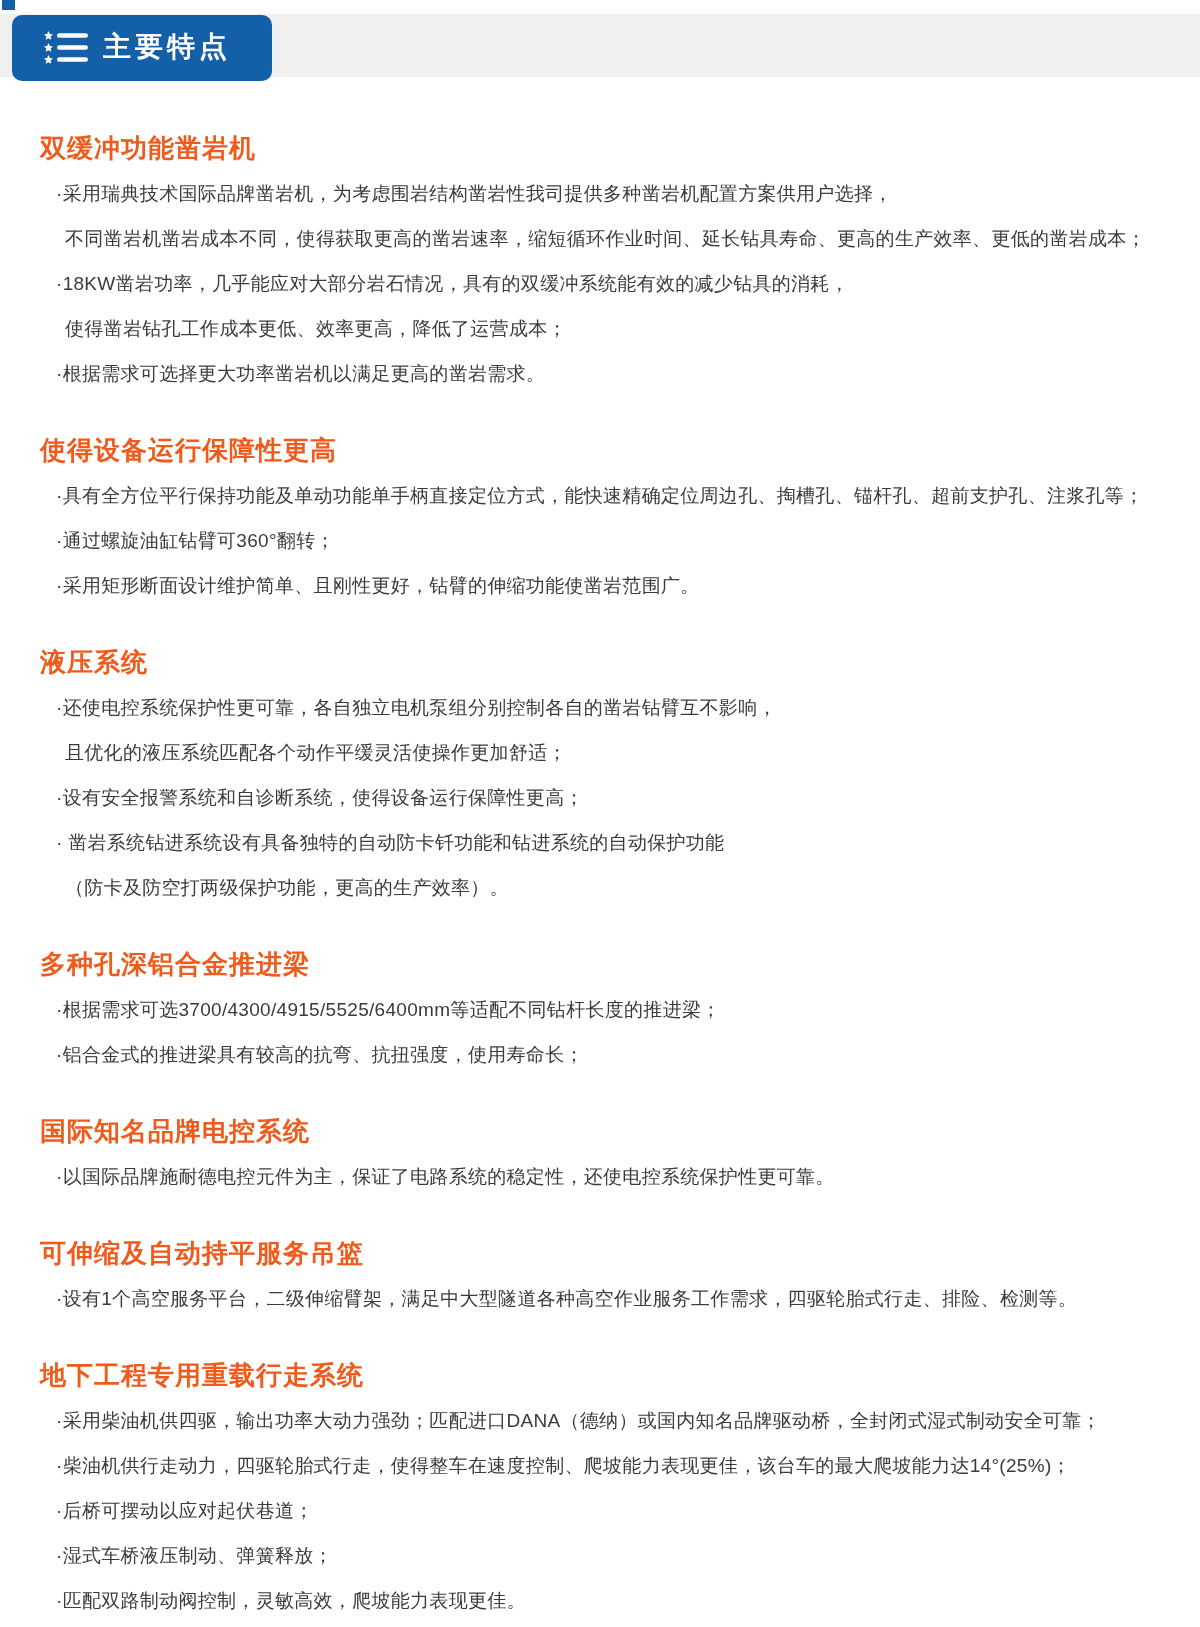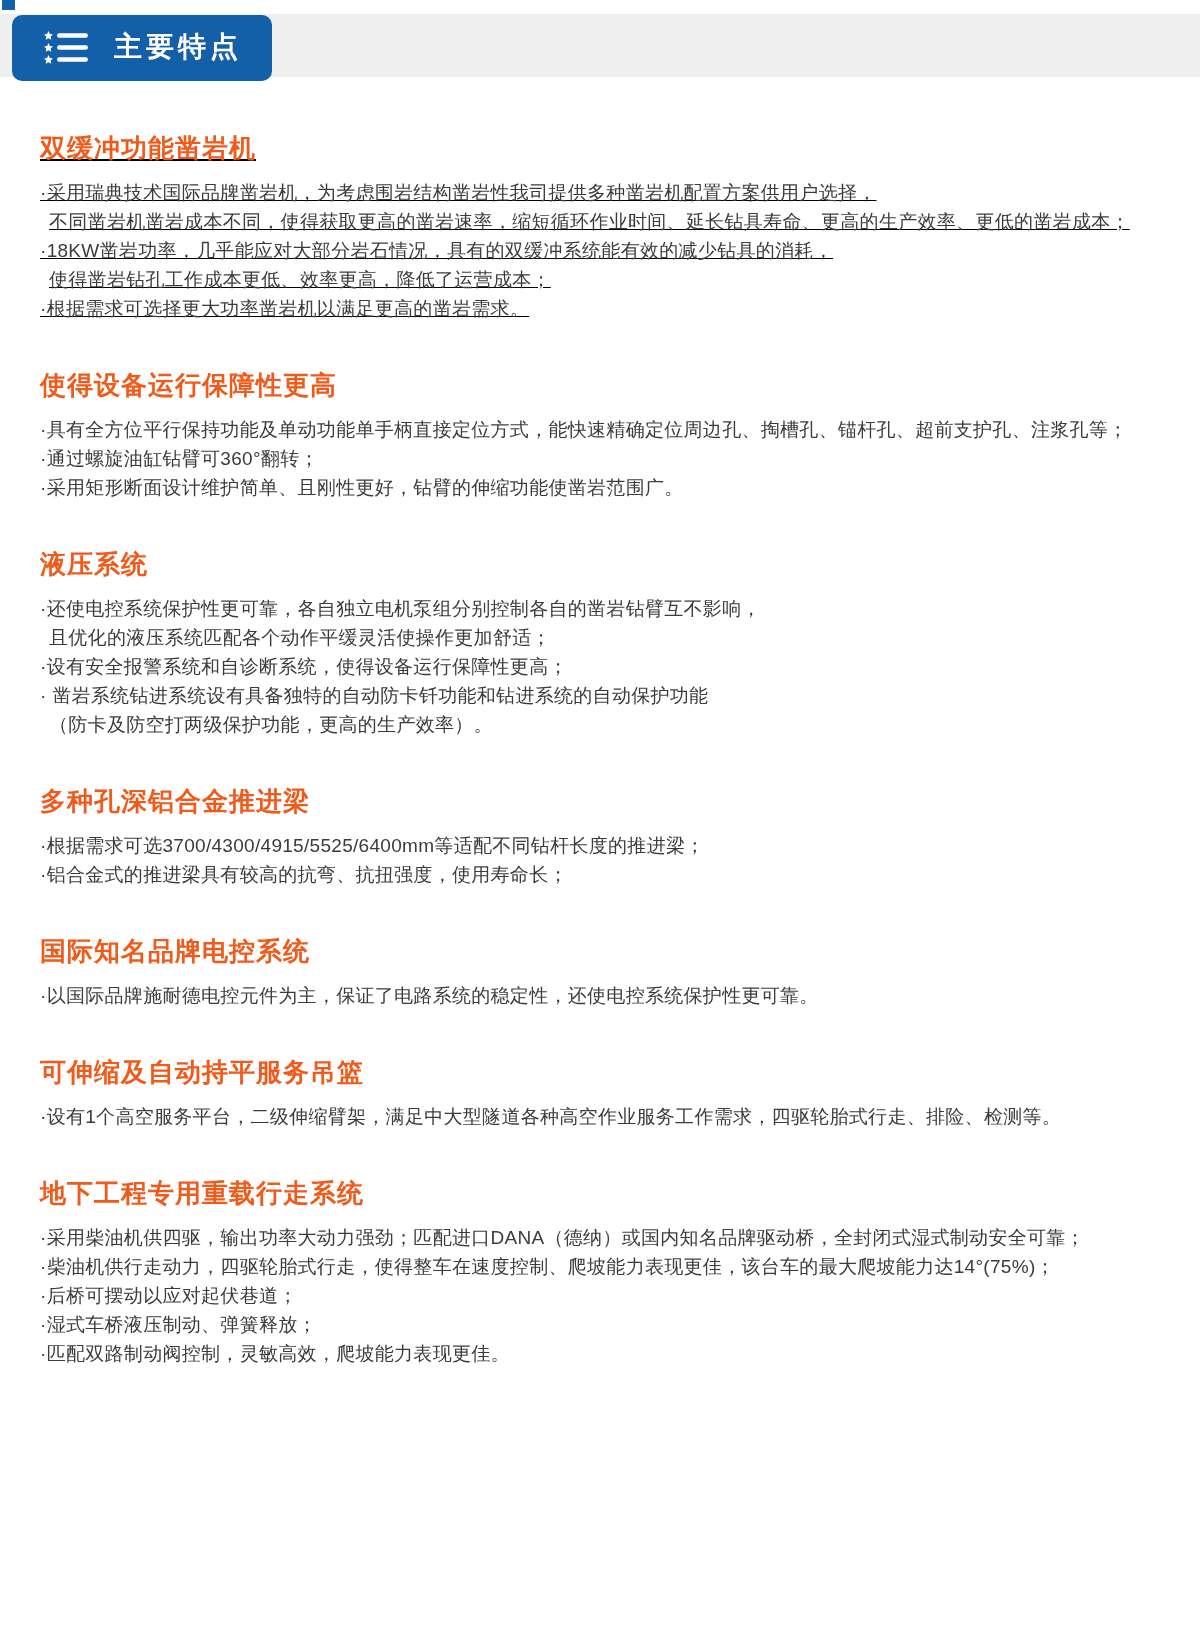--- a/index.html
+++ b/index.html
@@ -17,39 +17,39 @@
   }
   .page{position:relative;width:1200px;height:1627px;overflow:hidden;background:#ffffff;}
 
   
   .header{position:relative;height:85px;}
   .gray-bar{position:absolute;top:14px;left:0;right:0;height:63px;background:var(--bar);}
   .corner-accent{position:absolute;top:0;left:2px;width:13px;height:10px;background:var(--blue);}
   .banner{
     position:absolute;top:15px;left:12px;width:260px;height:66px;
     background:var(--blue);border-radius:10px;
-    display:flex;align-items:center;gap:24px;padding-left:32px;
+    display:flex;align-items:center;gap:13px;padding-left:32px;
   }
   .banner-icon{display:flex;align-items:center;}
   .banner-title{
     color:#ffffff;font-size:28px;font-weight:700;letter-spacing:4px;line-height:1;
     padding-bottom:2px;
   }
 
   
   .content{padding:0 40px 0 40px;}
   .section{margin-bottom:47px;}
-  .section:first-child{margin-top:48px;text-decoration:underline;}
+  .section:first-child{margin-top:48px;}
   .section-title{
     margin:0 0 15px 0;
     font-size:26px;line-height:30px;font-weight:700;
     color:var(--orange);letter-spacing:1px;
   }
   .line{
-    margin:0;font-size:19px;line-height:29px;color:var(--text);
+    margin:16px;font-size:19px;line-height:29px;color:var(--text);
     letter-spacing:.3px;white-space:nowrap;
   }
   .line.indent{padding-left:9px;}
 </style>
 </head>
 <body>
 
 <div class="page">
 
   <div class="header">
@@ -124,21 +124,21 @@
     <div class="section-lines">
           <p class="line">·设有1个高空服务平台，二级伸缩臂架，满足中大型隧道各种高空作业服务工作需求，四驱轮胎式行走、排险、检测等。</p>
         </div>
   </section>
 
 
   <section class="section">
     <h2 class="section-title">地下工程专用重载行走系统</h2>
     <div class="section-lines">
           <p class="line">·采用柴油机供四驱，输出功率大动力强劲；匹配进口DANA（德纳）或国内知名品牌驱动桥，全封闭式湿式制动安全可靠；</p>
-          <p class="line">·柴油机供行走动力，四驱轮胎式行走，使得整车在速度控制、爬坡能力表现更佳，该台车的最大爬坡能力达14°(75%)；</p>
+          <p class="line">·柴油机供行走动力，四驱轮胎式行走，使得整车在速度控制、爬坡能力表现更佳，该台车的最大爬坡能力达14°(25%)；</p>
           <p class="line">·后桥可摆动以应对起伏巷道；</p>
           <p class="line">·湿式车桥液压制动、弹簧释放；</p>
           <p class="line">·匹配双路制动阀控制，灵敏高效，爬坡能力表现更佳。</p>
         </div>
   </section>
 </div>
 
 </div>
 
 </body></html>

